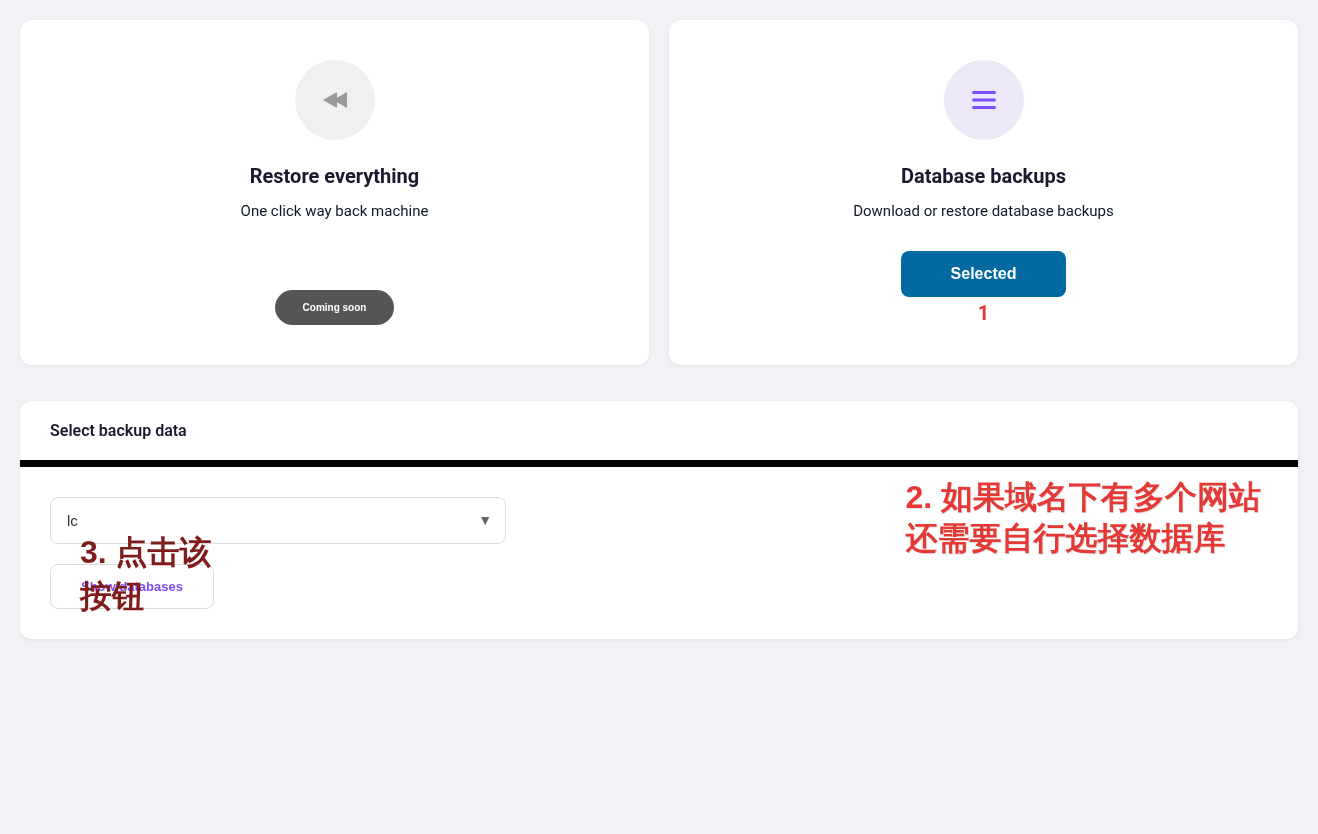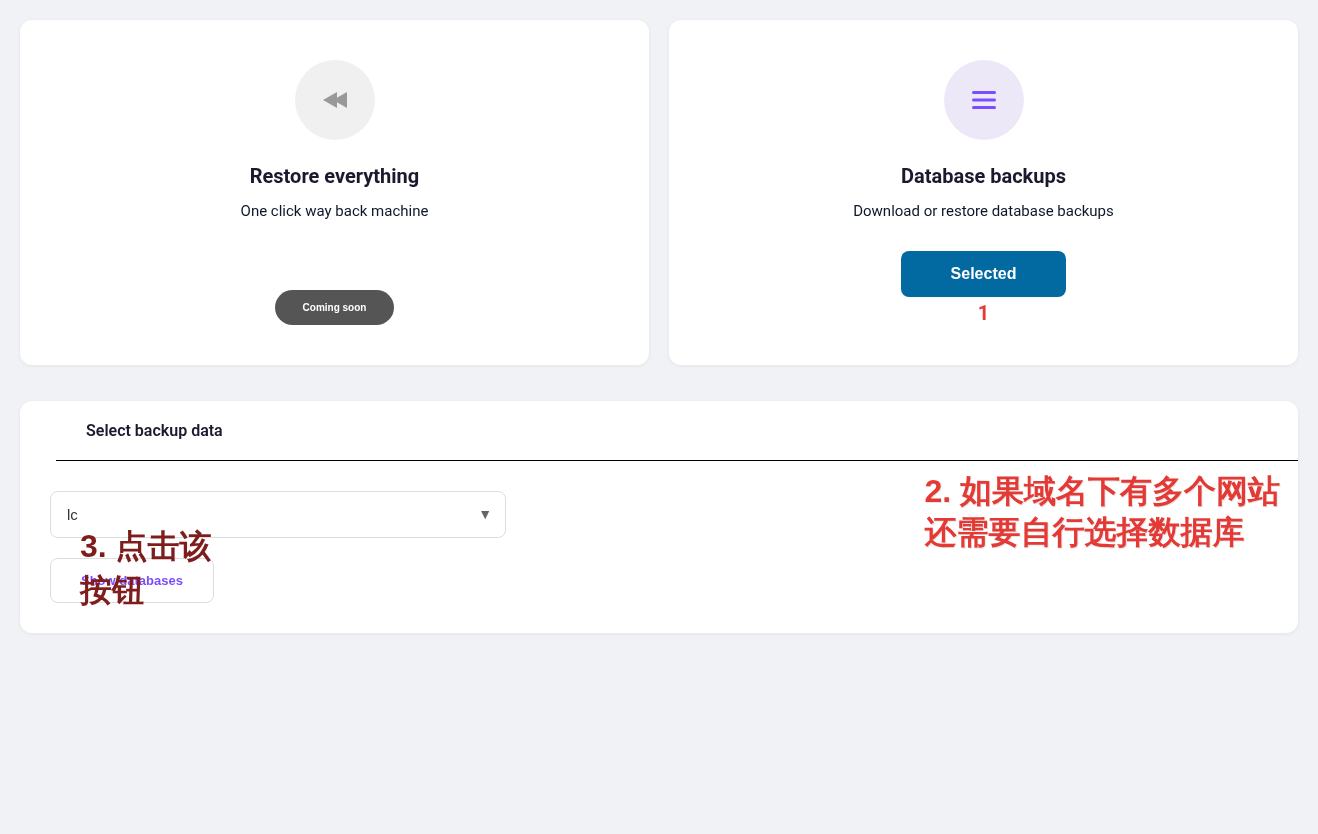--- a/index.html
+++ b/index.html
@@ -107,25 +107,24 @@
 
     .section-panel {
       background: #fff;
       border-radius: 12px;
       box-shadow: 0 1px 4px rgba(0,0,0,0.06);
       overflow: hidden;
     }
 
     .section-header {
       padding: 20px 30px;
-      border-bottom: 1px solid #000000;
+      border-bottom: 7px solid #000000;
       font-size: 16px;
       font-weight: 600;
       color: #1a1a2e;
-      margin-left: 36px;
     }
 
     .section-body {
       padding: 30px;
       position: relative;
     }
 
     .dropdown-wrapper {
       position: relative;
       display: inline-block;
@@ -163,21 +162,21 @@
       border-radius: 8px;
       padding: 14px 30px;
       font-size: 13px;
       font-weight: 600;
       cursor: pointer;
       display: inline-block;
     }
 
     .annotation-overlay {
       position: absolute;
-      right: 18px;
+      right: 37px;
       top: 10px;
       pointer-events: none;
     }
 
     .annotation-text {
       font-size: 32px;
       font-weight: 900;
       color: #e53935;
       line-height: 1.3;
       font-family: 'SimHei', sans-serif;

